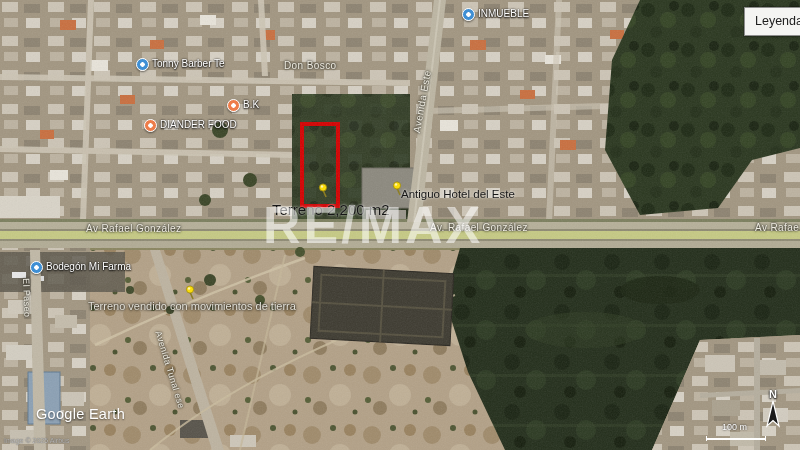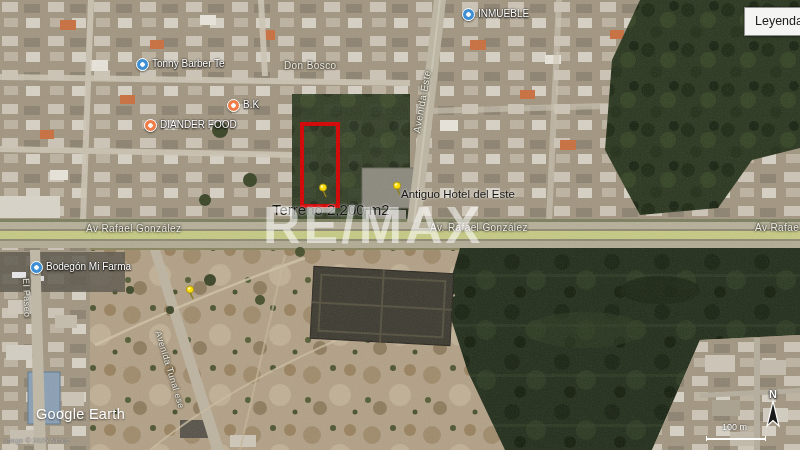--- a/index.html
+++ b/index.html
@@ -240,20 +240,21 @@
     <span class="poi-icon orange"></span>
     <span class="poi-label">DIANDER FOOD</span>
   </div>
   <div class="poi" style="left:30px;top:261px;">
     <span class="poi-icon blue"></span>
     <span class="poi-label">Bodegón Mi Farma</span>
   </div>
 
   <span class="ov lbl-dark t-terreno">Terreno 2,200 m2</span>
   <span class="ov lbl-dark t-hotel">Antiguo Hotel del Este</span>
+  <span class="ov lbl-light t-vendido">Terreno vendido con movimientos de tierra</span>
 
   <span class="ov watermark">RE/MAX</span>
 
   <div class="ov legend-box">
     <span>Leyenda</span>
   </div>
 
   <span class="ov ge-logo">Google Earth</span>
   <span class="ov ge-copy">Image © 2025 Airbus</span>
 

